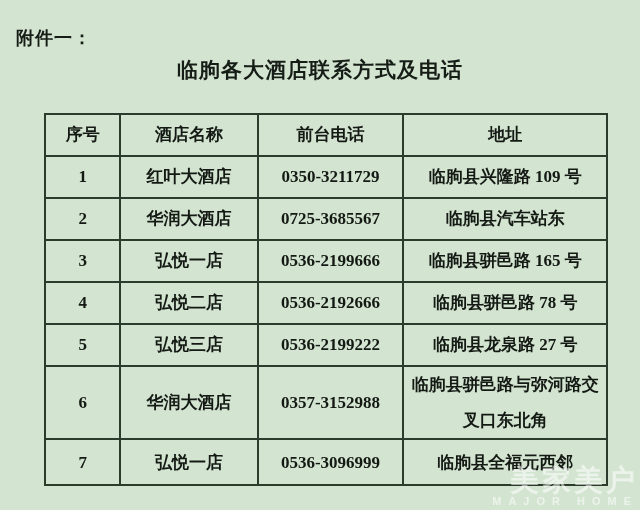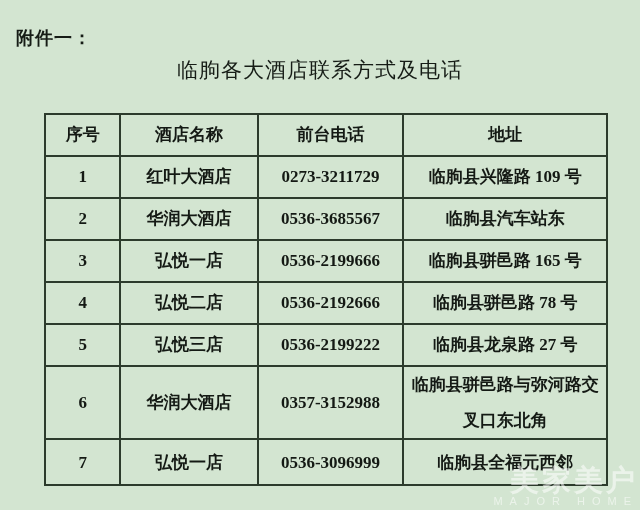--- a/index.html
+++ b/index.html
@@ -26,21 +26,21 @@
     color: #161c16;
     letter-spacing: 1px;
   }
   .doc-title {
     position: absolute;
     left: 0;
     top: 56px;
     width: 100%;
     text-align: center;
     font-size: 21px;
-    font-weight: normal;
+    font-weight: bold;
     color: #161c16;
     letter-spacing: 1px;
   }
   table.contact-table {
     position: absolute;
     left: 44px;
     top: 113px;
     border-collapse: collapse;
     table-layout: fixed;
     width: 564px;
@@ -77,21 +77,21 @@
   }
   .watermark .brand {
     font-size: 29px;
     font-weight: bold;
     letter-spacing: 3px;
     line-height: 1.0;
     display: block;
   }
   .watermark .subtitle {
     font-size: 11px;
-    font-weight: normal;
+    font-weight: bold;
     letter-spacing: 7px;
     line-height: 1.2;
     display: block;
     font-family: "Liberation Sans", "DejaVu Sans", sans-serif;
   }
 </style>
 </head>
 <body>
 
 <div class="page">
@@ -112,27 +112,27 @@
         <th>序号</th>
         <th>酒店名称</th>
         <th>前台电话</th>
         <th>地址</th>
       </tr>
     </thead>
     <tbody>
       <tr class="r-std">
         <td>1</td>
         <td>红叶大酒店</td>
-        <td>0273-3211729</td>
+        <td>0350-3211729</td>
         <td>临朐县兴隆路 109 号</td>
       </tr>
       <tr class="r-std">
         <td>2</td>
         <td>华润大酒店</td>
-        <td>0536-3685567</td>
+        <td>0725-3685567</td>
         <td>临朐县汽车站东</td>
       </tr>
       <tr class="r-std">
         <td>3</td>
         <td>弘悦一店</td>
         <td>0536-2199666</td>
         <td>临朐县骈邑路 165 号</td>
       </tr>
       <tr class="r-std">
         <td>4</td>

